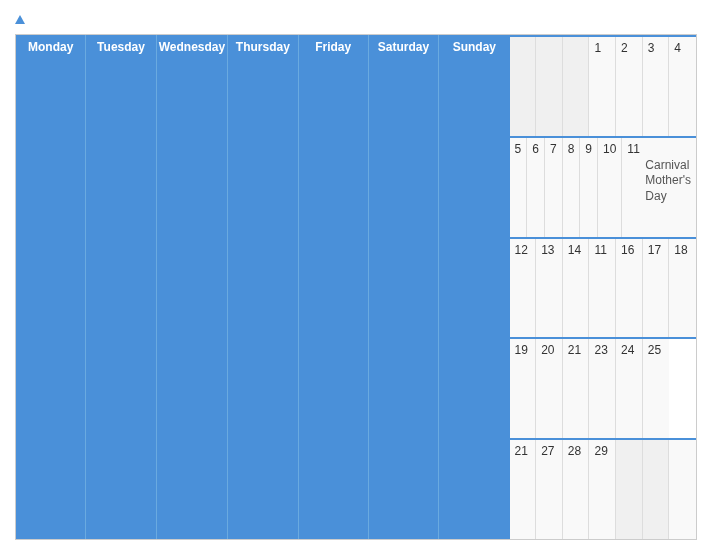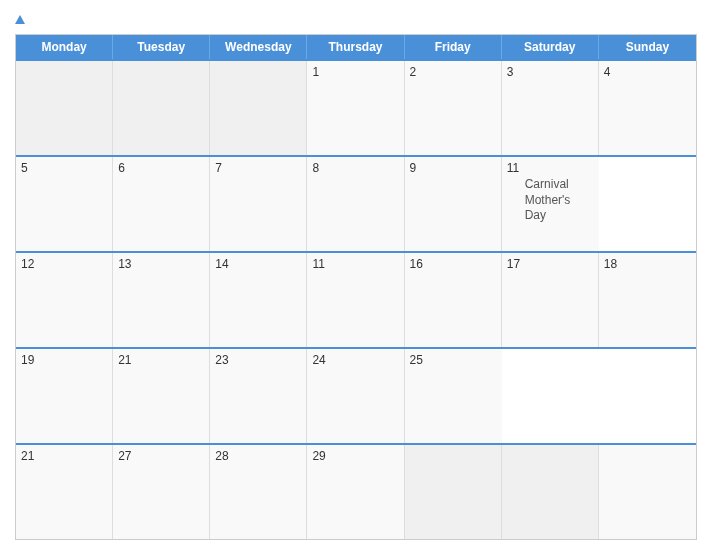--- a/index.html
+++ b/index.html
@@ -49,21 +49,21 @@
       font-size: 15px;
       color: #333;
       align-self: flex-start;
       margin-top: 6px;
     }
     
     .calendar {
       border: 1px solid #ccc;
       flex: 1;
       display: flex;
-      flex-direction: column;
+      flex-direction: row;
     }
     .cal-header-row {
       display: grid;
       grid-template-columns: repeat(7, 1fr);
       background: #4a90d9;
     }
     .cal-header-cell {
       color: #fff;
       font-size: 12px;
       font-weight: bold;
@@ -175,20 +175,23 @@
           </div>
           <div class="cal-cell">
             <div class="day-number">7</div>
           </div>
           <div class="cal-cell">
             <div class="day-number">8</div>
           </div>
           <div class="cal-cell">
             <div class="day-number">9</div>
           </div>
+          <div class="cal-cell">
+            <div class="day-number">10</div>
+          </div>
           <div class="cal-cell sunday">
             <div class="day-number">11</div>
             <div class="event">Carnival</div>
             <div class="event">Mother's Day</div>
           </div>
         </div>
         <div class="cal-week">
           <div class="cal-cell">
             <div class="day-number">12</div>
           </div>
@@ -209,20 +212,23 @@
           </div>
           <div class="cal-cell sunday">
             <div class="day-number">18</div>
           </div>
         </div>
         <div class="cal-week">
           <div class="cal-cell">
             <div class="day-number">19</div>
           </div>
           <div class="cal-cell">
+            <div class="day-number">20</div>
+          </div>
+          <div class="cal-cell">
             <div class="day-number">21</div>
           </div>
           <div class="cal-cell">
             <div class="day-number">23</div>
           </div>
           <div class="cal-cell">
             <div class="day-number">24</div>
           </div>
           <div class="cal-cell sunday">
             <div class="day-number">25</div>

